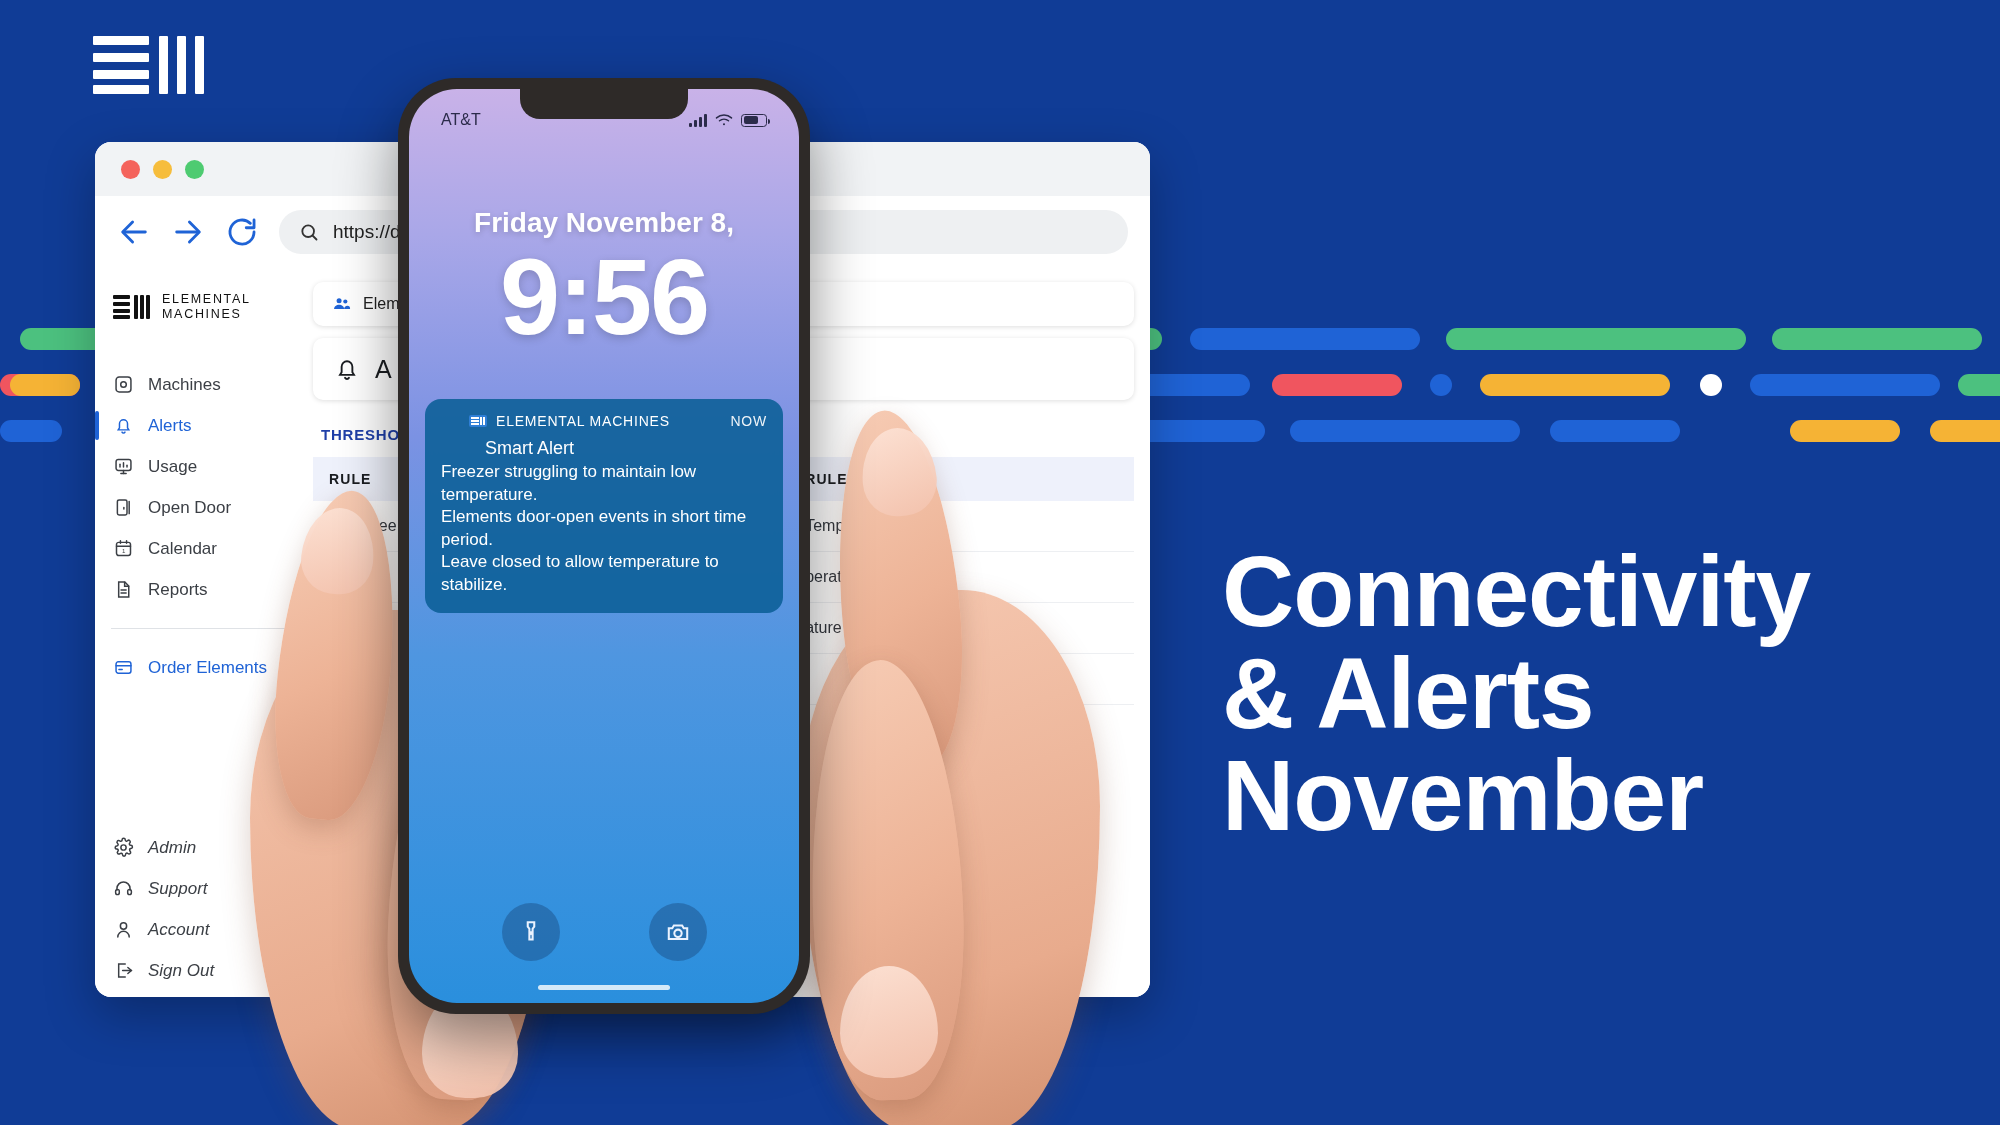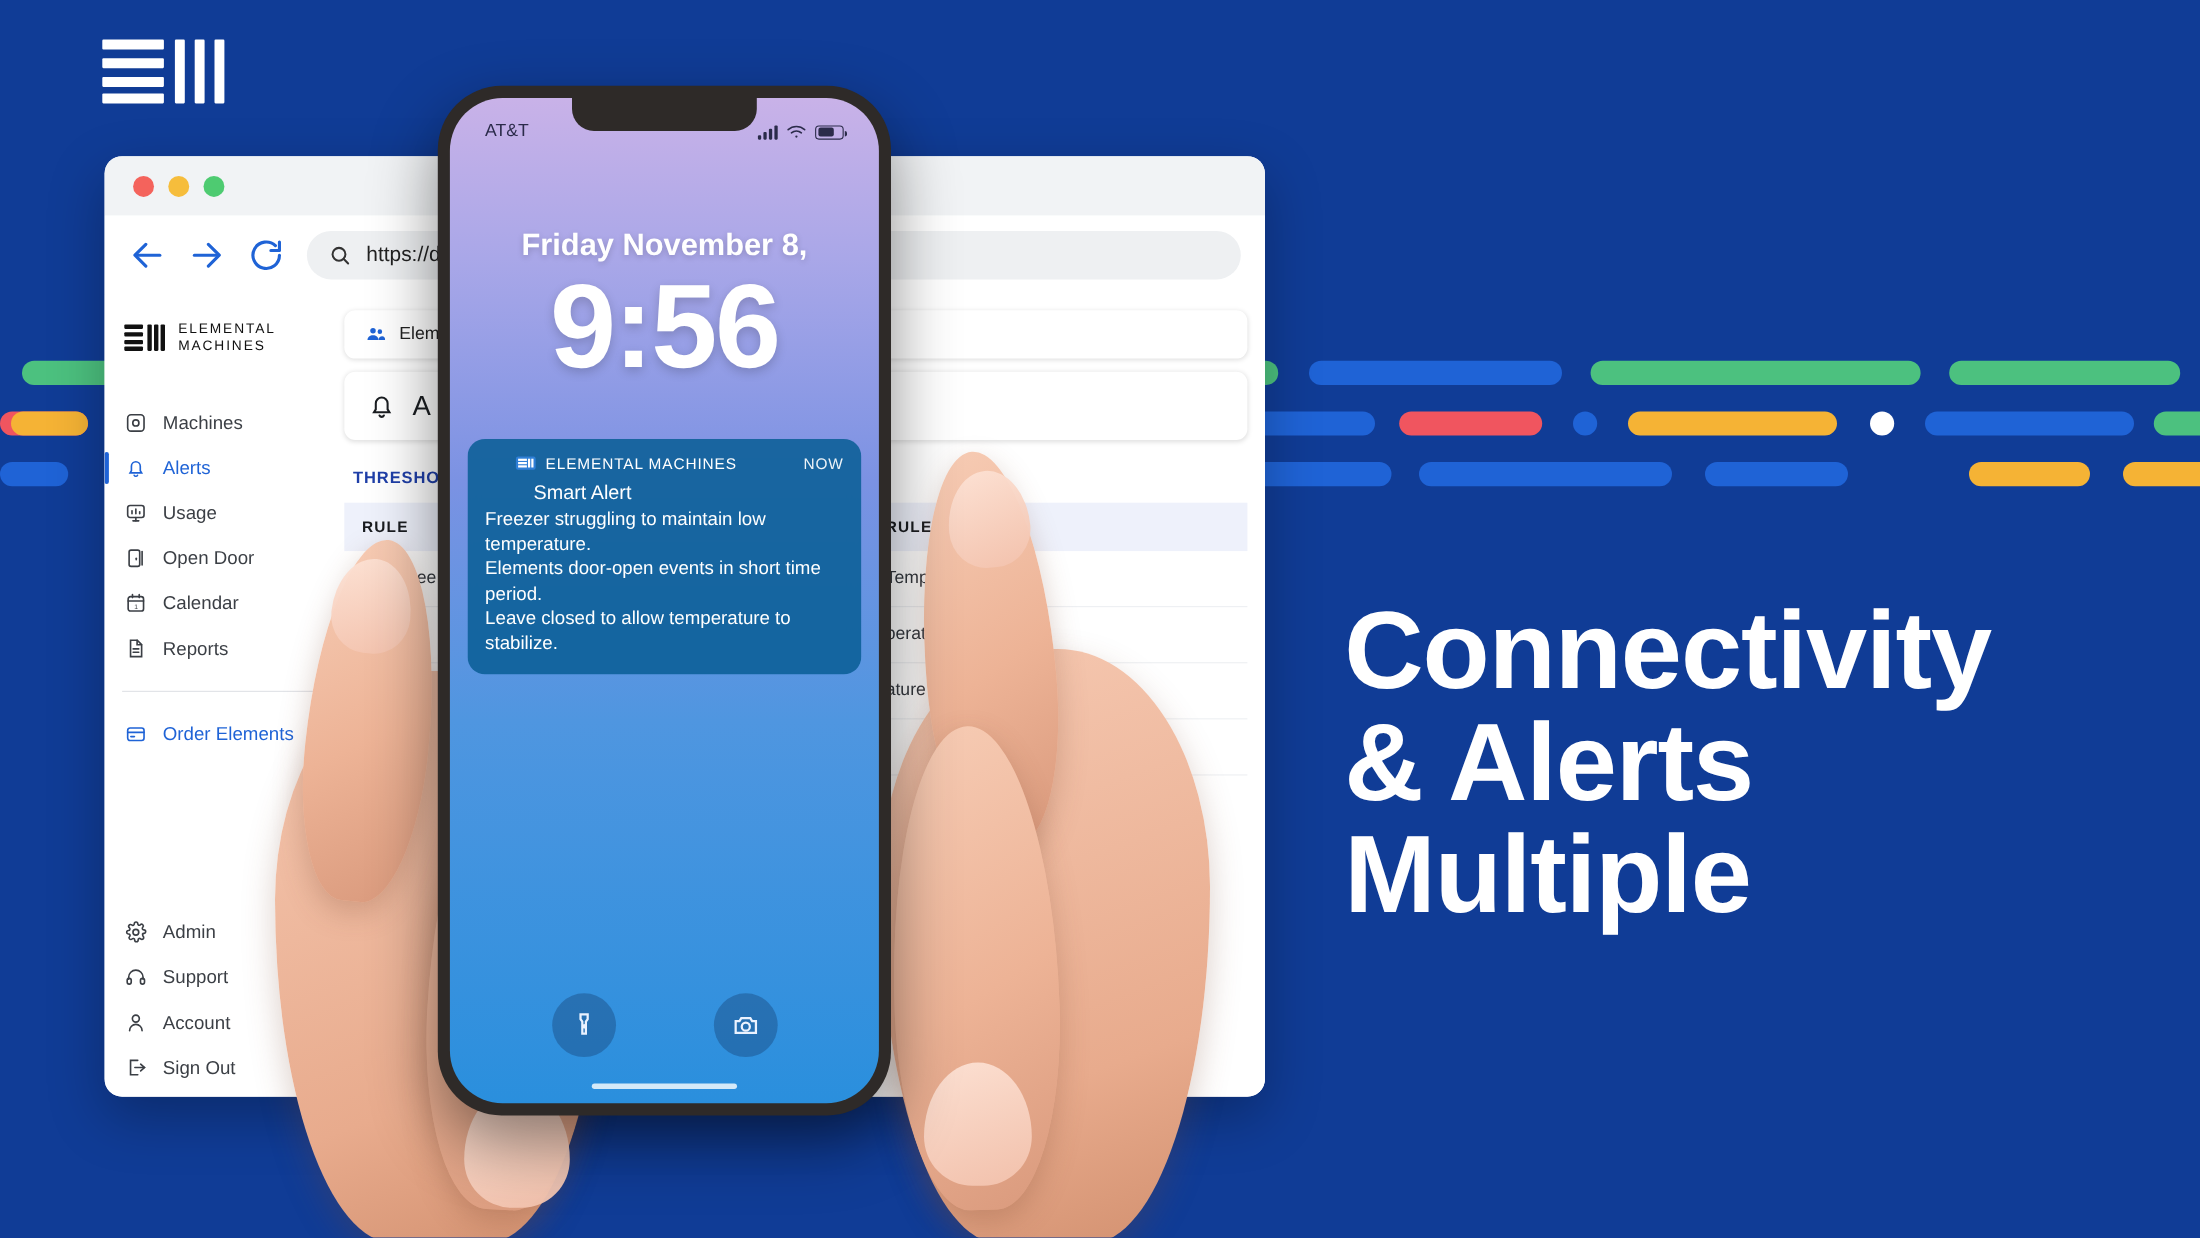--- a/index.html
+++ b/index.html
@@ -52,21 +52,21 @@
   .slm-v { width: 4px; height: 24px; top: 0; }
   .sl-text { font-size: 12.5px; line-height: 15px; letter-spacing: 1.7px; color: #111; font-weight: 400; }
 
   .nav-list { display: flex; flex-direction: column; }
   .nav-item { display: flex; align-items: center; gap: 14px; height: 41px; padding-left: 18px; position: relative; font-size: 17px; color: #3b3f45; }
   .nav-item.active { color: #1f63d6; }
   .nav-item.active::before { content: ""; position: absolute; left: 0; top: 6px; bottom: 6px; width: 4px; background: #1f63d6; border-radius: 2px; }
   .nav-item svg { width: 21px; height: 21px; flex: none; }
   .nav-item.blue { color: #1f63d6; }
   .nav-div { height: 1px; background: #dfe2e6; margin: 18px 16px; }
-  .nav-bottom { margin-top: auto; padding-bottom: 6px; }
+  .nav-bottom { margin-top: auto; padding-bottom: 6px; font-style: italic; }
 
   
   .content { flex: 1; background: #ffffff; padding: 14px 16px 0 10px; overflow: hidden; }
   .pill-card { background: #fff; border-radius: 10px; box-shadow: 0 1px 5px rgba(0,0,0,.13); height: 44px; display: flex; align-items: center; padding: 0 18px; gap: 10px; font-size: 16px; color: #222; margin-bottom: 12px; }
   .pill-card svg { width: 22px; height: 20px; color: #1f63d6; flex: none; }
   .alerts-card { background: #fff; border-radius: 10px; box-shadow: 0 1px 5px rgba(0,0,0,.13); height: 62px; display: flex; align-items: center; padding: 0 20px; gap: 14px; font-size: 25px; color: #1a1d21; margin-bottom: 14px; }
   .alerts-card svg { width: 28px; height: 28px; color: #1a1d21; flex: none; }
   .tabs-row { display: flex; gap: 40px; padding: 12px 4px 14px 8px; font-size: 15px; font-weight: 700; letter-spacing: .8px; color: #1f3fa8; }
   .tab.active { color: #1f3fa8; }
 
@@ -451,14 +451,14 @@
       </span>
     </div>
 
     <div class="home-ind"></div>
   </div>
 </div>
 
 <h1 class="headline">
   <span class="hl">Connectivity</span>
   <span class="hl">&amp; Alerts</span>
-  <span class="hl">Multiple</span>
+  <span class="hl">November</span>
 </h1>
 
 </body></html>

